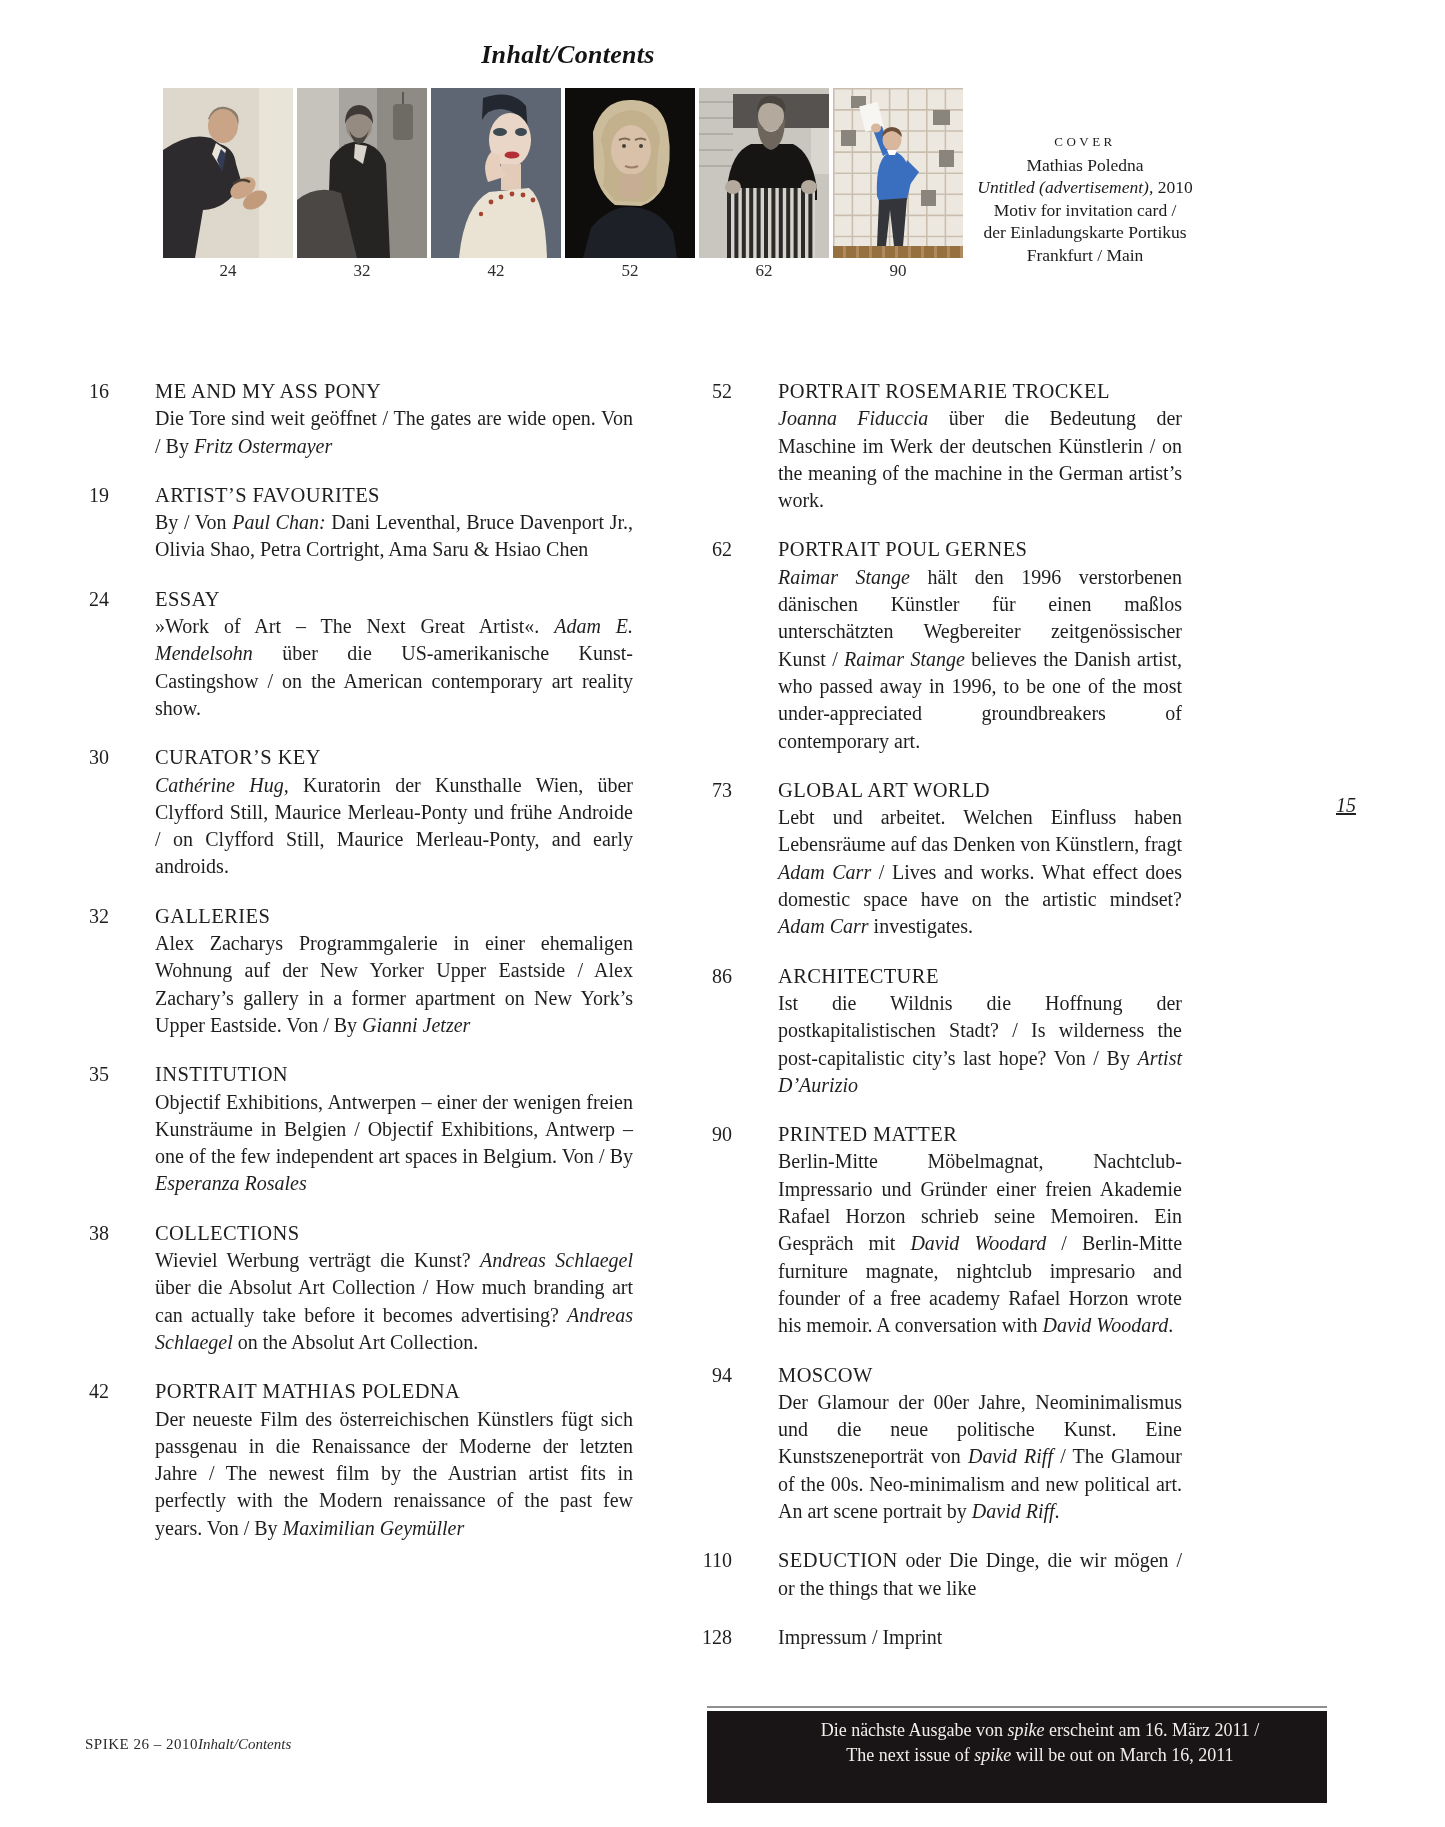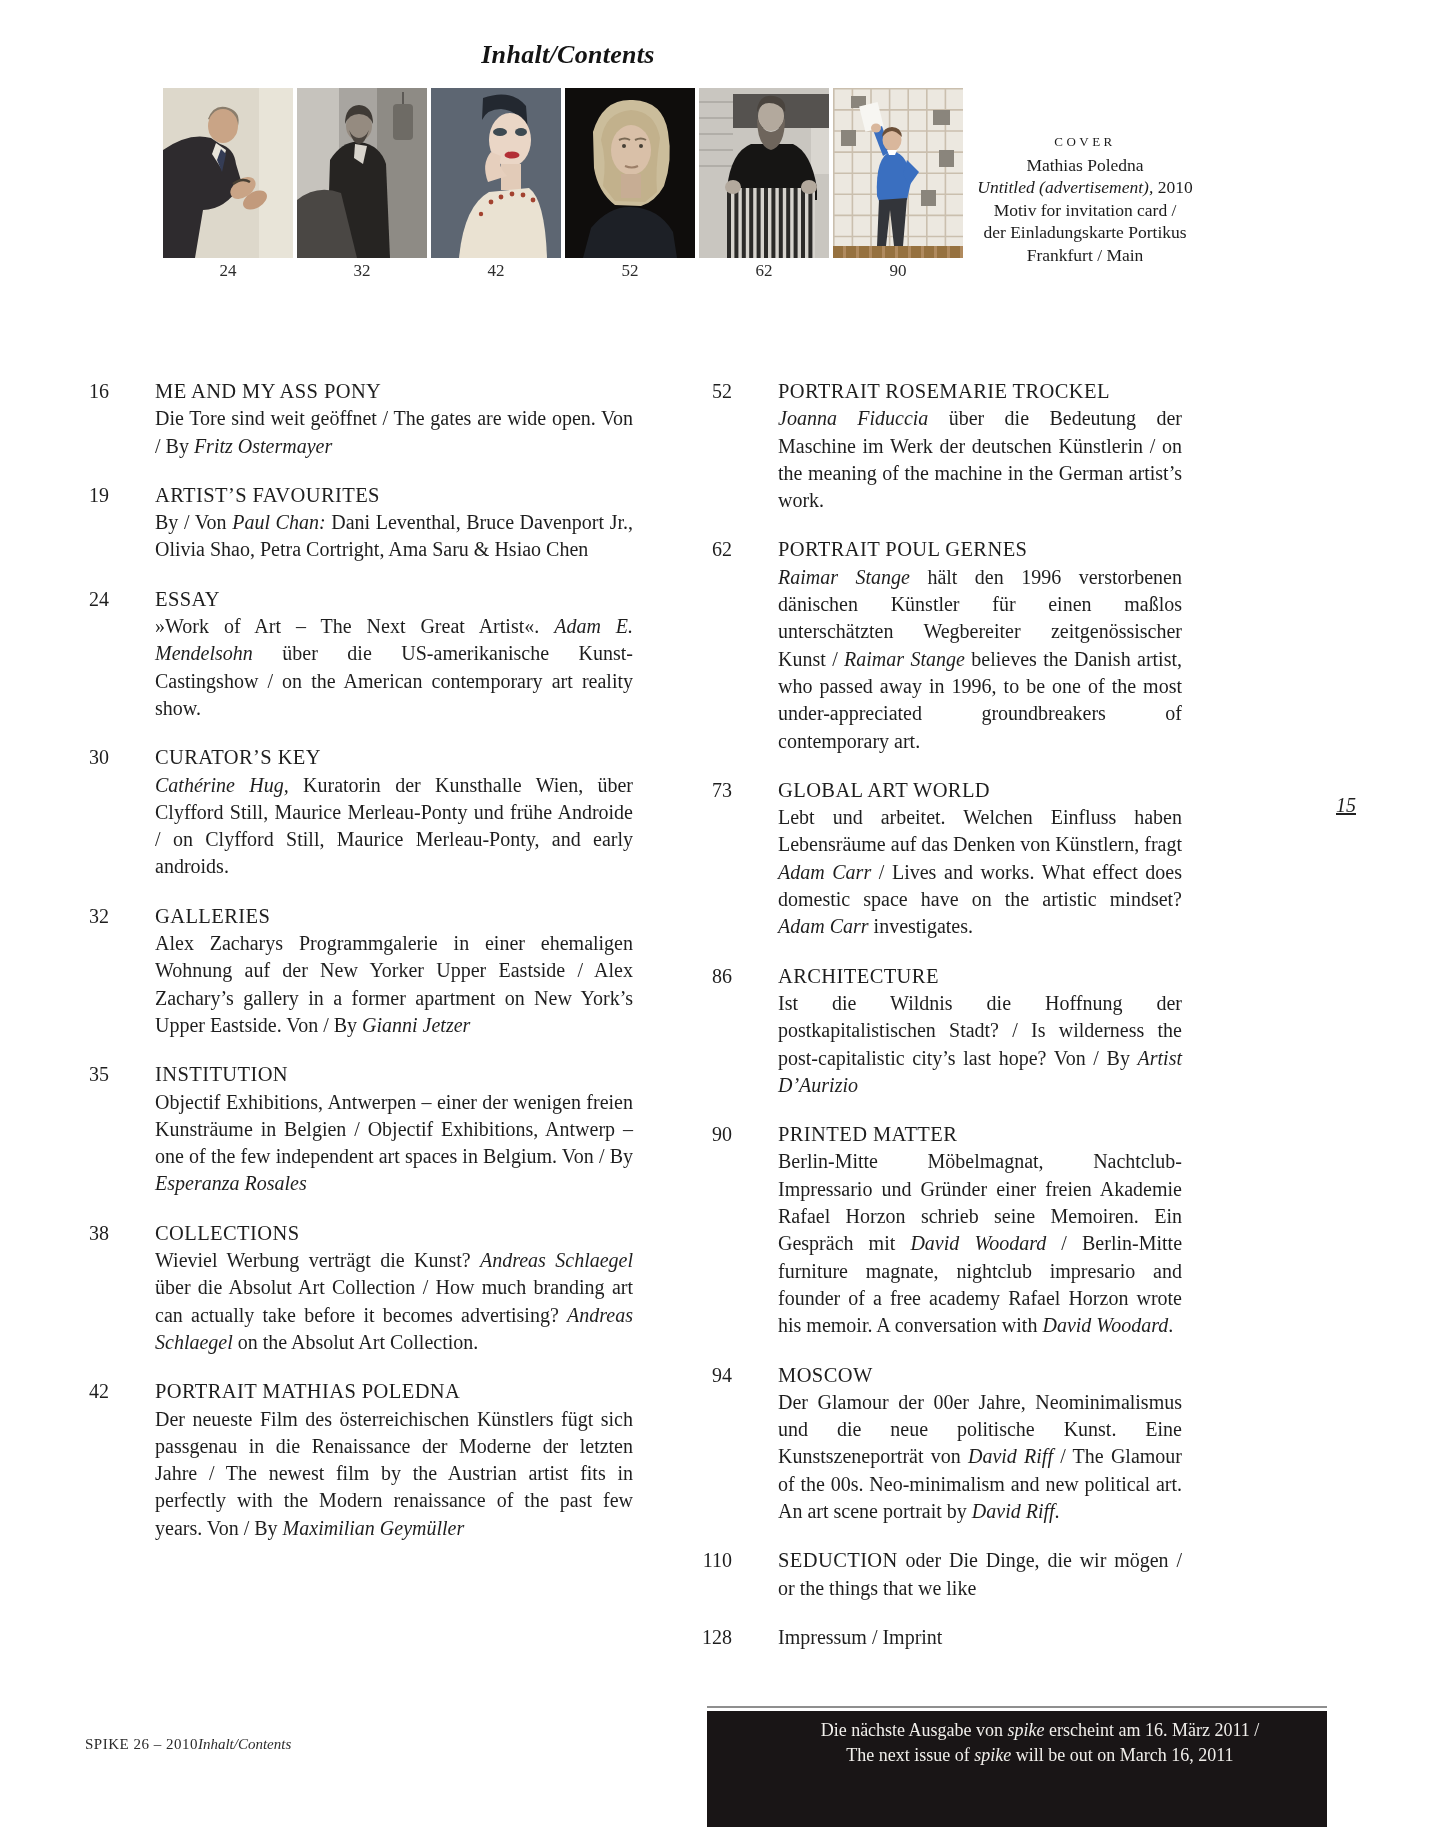--- a/index.html
+++ b/index.html
@@ -33,21 +33,21 @@
   .ebody{flex:1;text-align:justify;margin-left:32px;}
   .ebody .seg-t{letter-spacing:.4px;font-size:20.5px;}
   .seg-i{font-style:italic;}
   
   .folio{position:absolute;left:1336px;top:794px;font-size:20px;font-style:italic;color:#202020;text-decoration:underline;}
   
   .footer-left{position:absolute;left:85px;top:1736px;font-size:15px;color:#2b2b2b;}
   .footer-left .mag{letter-spacing:.5px;}
   .footer-left .sec{font-style:italic;}
   .box-rule{position:absolute;left:707px;top:1706px;width:620px;height:2px;background:#8f8f8f;}
-  .next-issue{position:absolute;left:707px;top:1711px;width:620px;height:116px;background:#191516;
+  .next-issue{position:absolute;left:707px;top:1711px;width:620px;height:92px;background:#191516;
     color:#f1efeb;text-align:center;font-size:18px;line-height:25px;
     padding-top:7px;box-sizing:border-box;padding-left:46px;}
 </style>
 </head>
 <body>
 
 <div class="page-title">Inhalt/Contents</div>
 
 <div class="thumb" style="left:163px">
   <svg viewBox="0 0 130 170">

